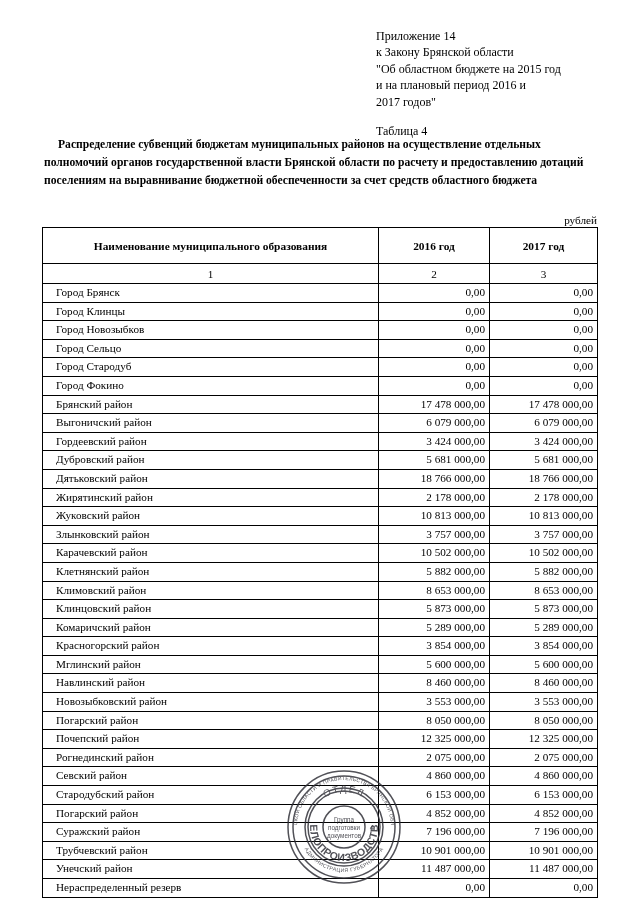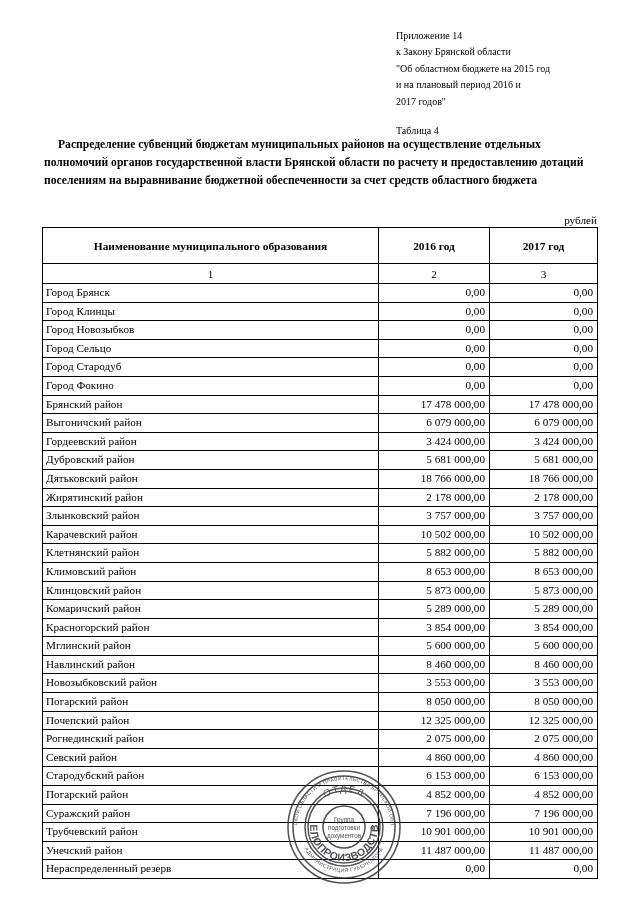--- a/index.html
+++ b/index.html
@@ -13,24 +13,24 @@
     position: relative;
     overflow: hidden;
     font-family: "Liberation Serif", "DejaVu Serif", serif;
     color: #000000;
     -webkit-font-smoothing: antialiased;
   }
 
   
   .doc-header {
     position: absolute;
-    left: 396px;
+    left: 376px;
     top: 28px;
     width: 230px;
-    font-size: 10px;
+    font-size: 12px;
     line-height: 16.4px;
   }
   .doc-header div { white-space: nowrap; }
   .doc-header .table-no {
     margin-top: 13px;
   }
 
   
   .doc-title {
     position: absolute;
@@ -88,21 +88,21 @@
     text-align: center;
     font-weight: normal;
     font-size: 11.2px;
   }
   table.budget tbody td {
     height: 17.6px;
     line-height: 17.6px;
   }
   table.budget tbody td.name {
     text-align: left;
-    padding-left: 3px;
+    padding-left: 13px;
     white-space: nowrap;
   }
   table.budget tbody td.val {
     text-align: right;
     padding-right: 4px;
     white-space: nowrap;
   }
 
   
   .stamp {
@@ -204,20 +204,25 @@
         </tr>
         <tr>
           <td class="name">Дятьковский район</td>
           <td class="val">18 766 000,00</td>
           <td class="val">18 766 000,00</td>
         </tr>
         <tr>
           <td class="name">Жирятинский район</td>
           <td class="val">2 178 000,00</td>
           <td class="val">2 178 000,00</td>
+        </tr>
+        <tr>
+          <td class="name">Жуковский район</td>
+          <td class="val">10 813 000,00</td>
+          <td class="val">10 813 000,00</td>
         </tr>
         <tr>
           <td class="name">Злынковский район</td>
           <td class="val">3 757 000,00</td>
           <td class="val">3 757 000,00</td>
         </tr>
         <tr>
           <td class="name">Карачевский район</td>
           <td class="val">10 502 000,00</td>
           <td class="val">10 502 000,00</td>

